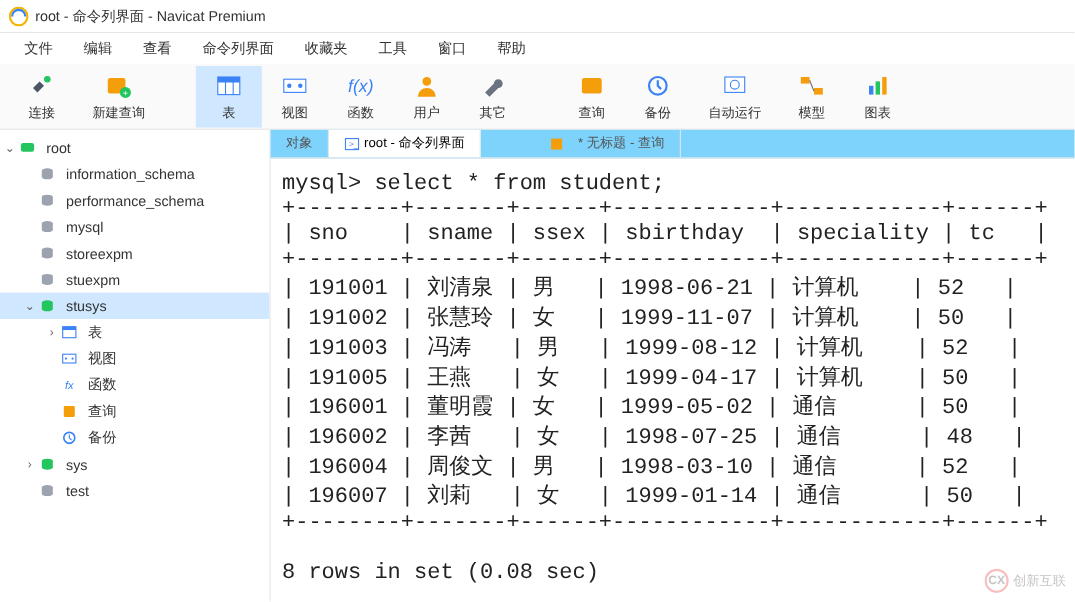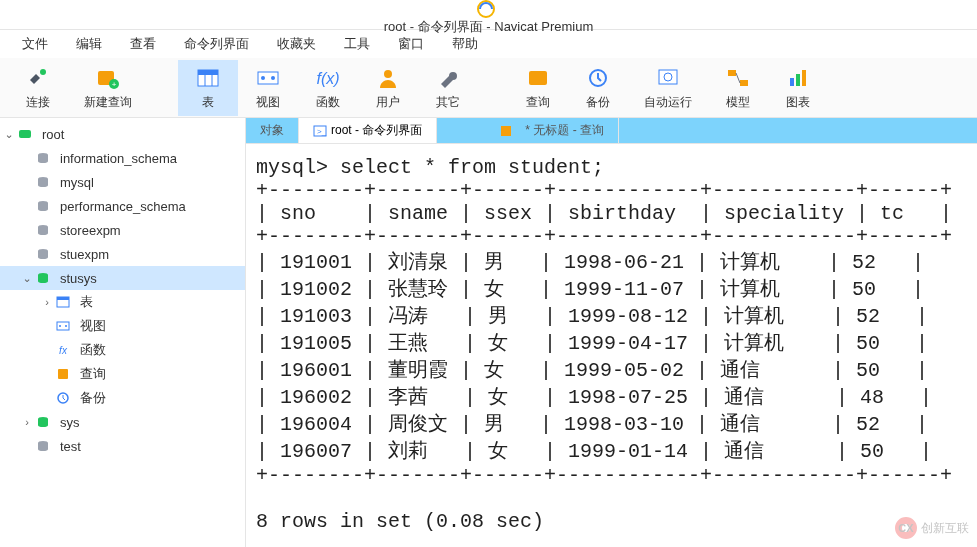--- a/index.html
+++ b/index.html
@@ -1,17 +1,17 @@
 <!DOCTYPE html>
 <html><head>
 <meta charset="utf-8">
 <style>
   * { box-sizing: border-box; margin: 0; padding: 0; }
   body { font-family: "Microsoft YaHei", "Segoe UI", sans-serif; font-size: 13px; color: #333; background: #fff; width: 977px; height: 547px; overflow: hidden; }
-  .titlebar { height: 30px; display: flex; align-items: center; padding: 0 8px; border-bottom: 1px solid #e5e5e5; flex-direction: column; }
+  .titlebar { height: 30px; display: flex; align-items: center; padding: 0 8px; border-bottom: 1px solid #e5e5e5; }
   .titlebar .logo { width: 18px; height: 18px; margin-right: 6px; }
   .titlebar-title { font-size: 13px; }
   .menubar { height: 28px; display: flex; align-items: center; padding: 0 8px; gap: 0; }
   .menubar .menu { padding: 4px 14px; cursor: default; }
   .toolbar { height: 60px; display: flex; align-items: center; padding: 0 8px; background: #fafafa; border-bottom: 1px solid #e5e5e5; gap: 0; }
   .toolbar .btn { display: flex; flex-direction: column; align-items: center; justify-content: center; padding: 4px 16px; height: 56px; }
   .toolbar .btn.active { background: #cfe7ff; }
   .toolbar .icon-slot { width: 28px; height: 28px; display: flex; align-items: center; justify-content: center; }
   .toolbar .lbl { font-size: 12px; margin-top: 2px; }
   .content { display: flex; height: calc(547px - 30px - 28px - 60px); }
@@ -23,21 +23,21 @@
   .indent0 { padding-left: 2px; }
   .indent1 { padding-left: 20px; }
   .indent2 { padding-left: 40px; }
   .main { flex: 1; display: flex; flex-direction: column; }
   .tabs { height: 26px; display: flex; border-bottom: 1px solid #e5e5e5; background: #7dd3fc; }
   .tab { padding: 3px 14px; display: flex; align-items: center; font-size: 12px; color: #555; gap: 4px; border-right: 1px solid #e5e5e5; }
   .tab.active { background: #fff; color: #000; }
   .tab.right { margin-left: 48px; gap: 12px; }
   .term { flex: 1; padding: 12px 10px; font-family: Consolas, "Courier New", monospace; font-size: 20px; white-space: pre; overflow: auto; color: #222; }
   .watermark { position: absolute; bottom: 8px; right: 8px; opacity: 0.35; display: flex; align-items: center; gap: 4px; font-size: 12px; color: #555; }
-  .watermark .circ { border: 7px solid #ef4444; width: 22px; height: 22px; border-radius: 50%; display: flex; align-items: center; justify-content: center; font-weight: bold; font-size: 11px; }
+  .watermark .circ { border: 2px solid #ef4444; width: 22px; height: 22px; border-radius: 50%; display: flex; align-items: center; justify-content: center; font-weight: bold; font-size: 11px; }
   svg { display: block; }
 </style>
 </head>
 <body>
 
 <div class="titlebar">
   <span class="logo">
     <svg width="18" height="18" viewBox="0 0 18 18">
         <circle cx="9" cy="9" r="8" fill="none" stroke="#f5b400" stroke-width="2"></circle>
         <path d="M3 9a6 6 0 0 1 12 0" fill="none" stroke="#3b82f6" stroke-width="2"></path>
@@ -198,32 +198,32 @@
       </div>
     <div class="node indent1">
         <span class="toggle"></span>
         <span class="nicon">
           <svg width="14" height="14">
             <ellipse cx="7" cy="4" rx="5" ry="2" fill="#9ca3af"></ellipse>
             <rect x="2" y="4" width="10" height="6" fill="#9ca3af"></rect>
             <ellipse cx="7" cy="10" rx="5" ry="2" fill="#9ca3af"></ellipse>
           </svg>
         </span>
+        <span>performance_schema</span>
+      </div>
+    <div class="node indent1">
+        <span class="toggle"></span>
+        <span class="nicon">
+          <svg width="14" height="14">
+            <ellipse cx="7" cy="4" rx="5" ry="2" fill="#9ca3af"></ellipse>
+            <rect x="2" y="4" width="10" height="6" fill="#9ca3af"></rect>
+            <ellipse cx="7" cy="10" rx="5" ry="2" fill="#9ca3af"></ellipse>
+          </svg>
+        </span>
         <span>mysql</span>
-      </div>
-    <div class="node indent1">
-        <span class="toggle"></span>
-        <span class="nicon">
-          <svg width="14" height="14">
-            <ellipse cx="7" cy="4" rx="5" ry="2" fill="#9ca3af"></ellipse>
-            <rect x="2" y="4" width="10" height="6" fill="#9ca3af"></rect>
-            <ellipse cx="7" cy="10" rx="5" ry="2" fill="#9ca3af"></ellipse>
-          </svg>
-        </span>
-        <span>performance_schema</span>
       </div>
     <div class="node indent1">
         <span class="toggle"></span>
         <span class="nicon">
           <svg width="14" height="14">
             <ellipse cx="7" cy="4" rx="5" ry="2" fill="#9ca3af"></ellipse>
             <rect x="2" y="4" width="10" height="6" fill="#9ca3af"></rect>
             <ellipse cx="7" cy="10" rx="5" ry="2" fill="#9ca3af"></ellipse>
           </svg>
         </span>

